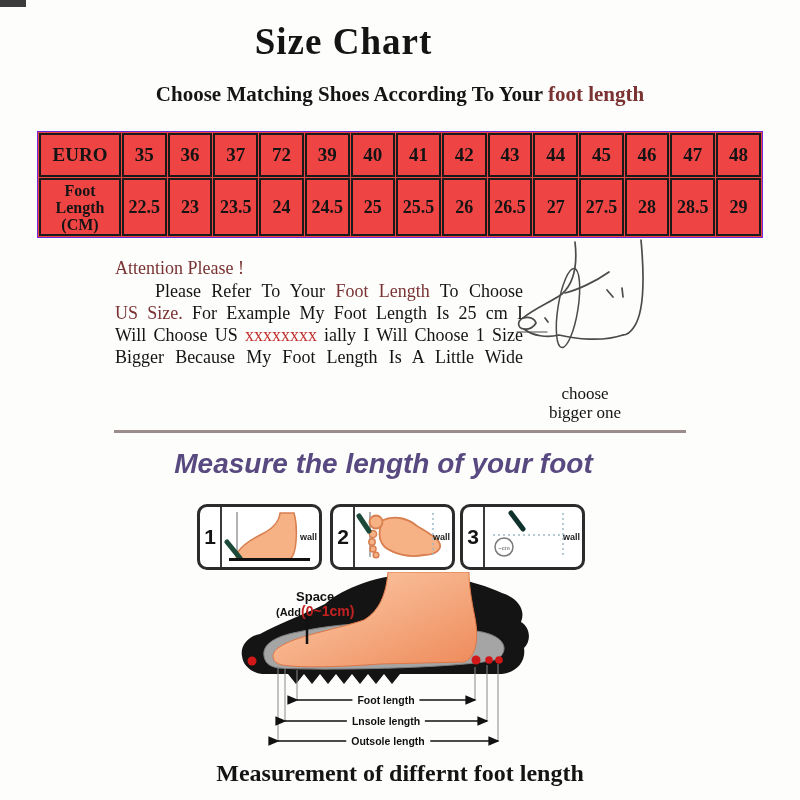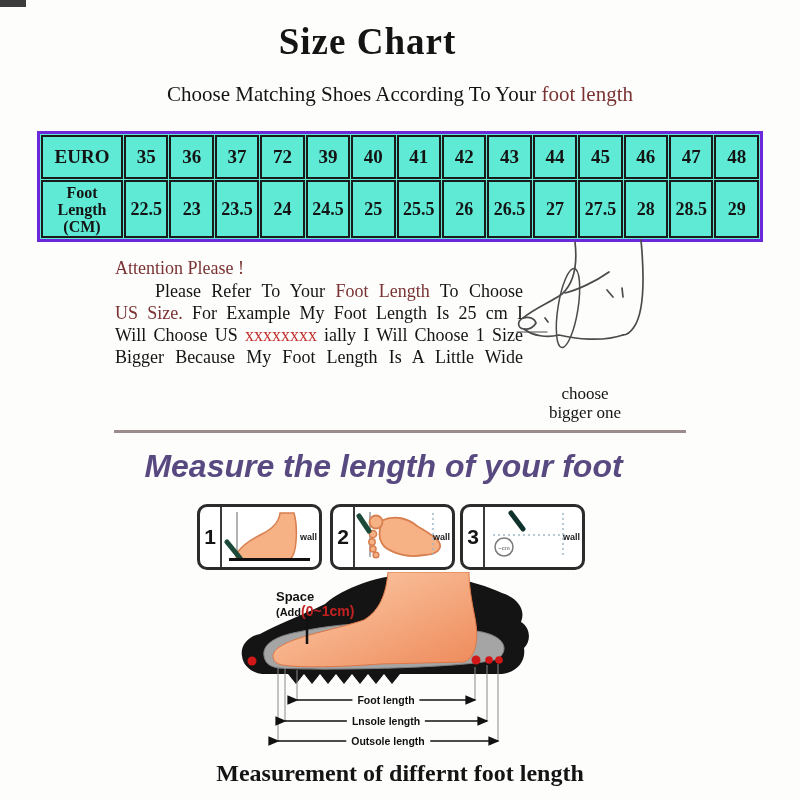--- a/index.html
+++ b/index.html
@@ -1,28 +1,28 @@
 <!DOCTYPE html>
 <html><head>
 <meta charset="utf-8">
 <style>
   html,body{margin:0;padding:0;}
   body{width:800px;height:800px;background:#fdfdfc;position:relative;overflow:hidden;
        font-family:"Liberation Serif","DejaVu Serif",serif;color:#141414;}
   .abs{position:absolute;}
 
   
-  .title{top:20px;left:0;width:687px;text-align:center;font-size:37px;font-weight:bold;letter-spacing:1px;padding-left:24px;}
-  .subtitle{top:82px;left:0;width:800px;text-align:center;font-size:21px;font-weight:normal;}
+  .title{top:20px;left:0;width:687px;text-align:center;font-size:37px;font-weight:bold;letter-spacing:1px;}
+  .subtitle{top:82px;left:0;width:800px;text-align:center;font-size:21px;font-weight:bold;}
   .maroon{color:#7a3232;}
   .red{color:#c33030;}
 
   
   .size-table{top:131px;left:37px;width:726px;border-collapse:separate;border-spacing:1px;
-              border:3px solid #6d28d9;table-layout:fixed;background:#5eead4;}
+              border:1px solid #6d28d9;table-layout:fixed;background:#ef4444;}
   .size-table th,.size-table td{border:2px solid #1a1a1a;text-align:center;vertical-align:middle;
               font-weight:bold;box-sizing:border-box;padding:0;}
   .size-table th{width:82px;font-size:19px;}
   .size-table tr.r1{height:44px;}
   .size-table tr.r1 td{font-size:19px;}
   .size-table tr.r2{height:58px;}
   .size-table tr.r2 th{font-size:16px;line-height:17px;}
   .size-table tr.r2 td{font-size:18px;}
 
   
@@ -31,36 +31,36 @@
   .attention .jline{text-align:justify;text-align-last:justify;}
   .attention .l1{text-indent:40px;}
   .attention .l5{text-align:left;}
 
   .sketch-caption{top:384px;left:520px;width:130px;text-align:center;font-size:17px;line-height:19px;}
 
   .divider{top:430px;left:114px;width:572px;height:3px;background:#9c8c8c;}
 
   .measure-heading{top:448px;left:0;width:767px;text-align:center;
       font-family:"Liberation Sans","DejaVu Sans",sans-serif;font-style:italic;font-weight:bold;
-      font-size:32px;color:#584a80;}
+      font-size:28px;color:#584a80;}
 
   
   .panel{position:absolute;top:504px;height:60px;width:119px;background:#fff;
          border:3px solid #2b2b2b;border-radius:10px;display:flex;}
   .panel .num{width:20px;border-right:2px solid #3a3a3a;display:flex;align-items:center;justify-content:center;
          font-family:"Liberation Sans","DejaVu Sans",sans-serif;font-weight:bold;font-size:21px;}
   .panel .art{position:relative;flex:1;border-radius:16px;}
   .panel .wall{position:absolute;right:2px;top:50%;transform:translateY(-50%);
          font-family:"Liberation Sans","DejaVu Sans",sans-serif;font-weight:bold;font-size:9px;color:#222;}
   .p1{left:197px;} .p2{left:330px;} .p3{left:460px;}
 
   
   .shoe-wrap{top:572px;left:230px;width:350px;height:186px;}
   .space-label{top:590px;left:276px;font-family:"Liberation Sans","DejaVu Sans",sans-serif;
-      font-weight:bold;color:#111;font-size:13px;line-height:14px;}
+      font-weight:bold;color:#111;font-size:13px;line-height:14px;text-align:center;}
   .space-label .small{font-size:11px;}
   .space-label .red{font-size:14px;color:#c32222;}
   .arrow-label{position:absolute;transform:translate(-50%,-50%);background:#fdfdfc;padding:0 5px;
       font-family:"Liberation Sans","DejaVu Sans",sans-serif;font-weight:bold;font-size:10.5px;color:#111;
       white-space:nowrap;}
   .al1{left:386px;top:700px;} .al2{left:386px;top:721px;} .al3{left:388px;top:741px;}
 
   .footer-caption{top:760px;left:0;width:800px;text-align:center;font-size:24px;font-weight:bold;}
 
   .corner-artifact{top:0;left:0;width:26px;height:7px;background:#3c3c3c;}

